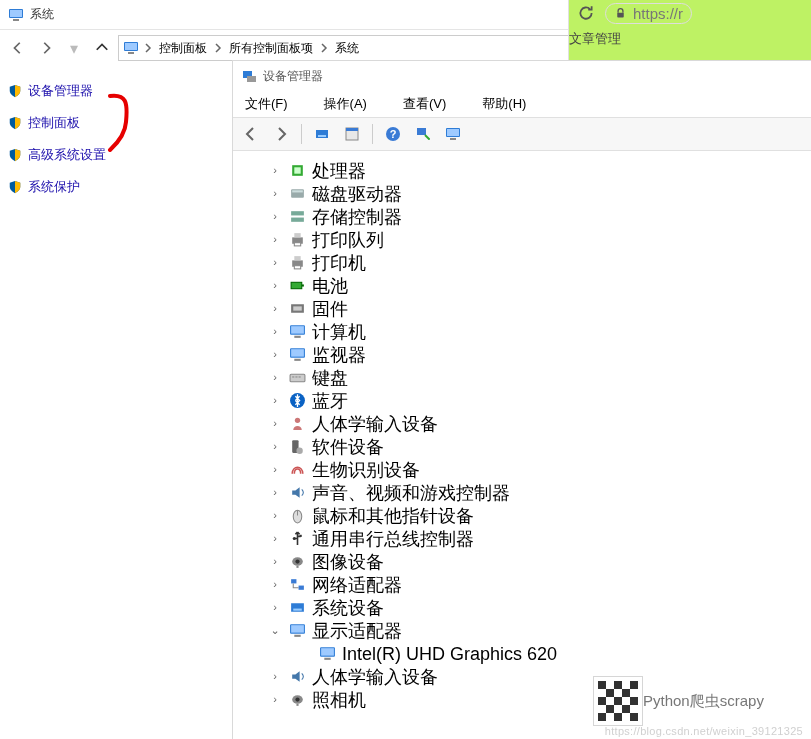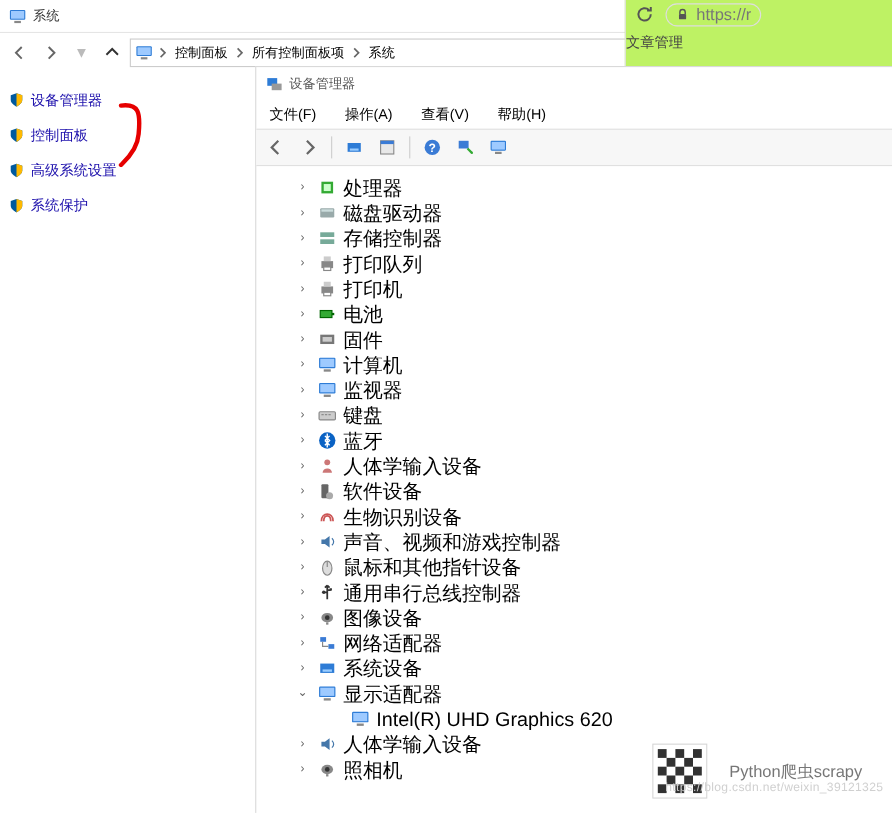--- a/index.html
+++ b/index.html
@@ -71,21 +71,21 @@
     position: absolute; left: 232px; top: 60px; width: 579px; height: 679px;
     background: #fff; border-left: 1px solid #d9d9d9; border-top: 1px solid #d9d9d9;
   }
   .dm-titlebar {
     height: 30px; display: flex; align-items: center; padding: 0 8px;
     font-size: 12px; color: #555;
   }
   .dm-titlebar .dm-icon { width: 16px; height: 16px; margin-right: 6px; }
 
   .dm-menubar {
-    height: 26px; display: flex; align-items: center; padding: 0 8px; gap: 18px;
+    height: 26px; display: flex; align-items: center; padding: 0 8px; gap: 28px;
     font-size: 13px; color: #000;
   }
   .dm-menubar span { padding: 2px 4px; }
 
   .dm-toolbar {
     height: 34px; border-top: 1px solid #e0e0e0; border-bottom: 1px solid #e0e0e0;
     display: flex; align-items: center; padding: 0 6px; gap: 6px;
     background: #f7f7f7;
   }
   .dm-toolbar .tbtn {
@@ -117,30 +117,30 @@
   .browser-strip .reload { color: #555; }
   .browser-strip .lock { color: #555; }
   .browser-strip .url { color: #777; font-size: 15px; }
   .browser-strip .tab-row {
     display: flex; color: #444; font-size: 13px; padding-top: 4px;
   }
 
   
   .wechat-mark {
     position: absolute; right: 8px; bottom: 8px; width: 210px; height: 60px;
-    display: flex; align-items: center; gap: 20px; opacity: 0.8; text-align: center;
+    display: flex; align-items: center; gap: 0; opacity: 0.8; text-align: center;
   }
   .wechat-mark .qr {
     width: 50px; height: 50px; background: #fff; border: 1px solid #ccc;
     display: grid; grid-template: repeat(5,1fr)/repeat(5,1fr); padding: 4px;
   }
   .wechat-mark .qr .c { background: #000; }
   .wechat-mark .txt { font-size: 15px; color: #555; }
   .csdn-wm {
-    position: absolute; right: 8px; bottom: 17px; font-size: 11px; color: #d0d0d0;
+    position: absolute; right: 8px; bottom: 2px; font-size: 11px; color: #d0d0d0;
     letter-spacing: 0.3px;
   }
 </style>
 </head>
 <body>
 
 <svg width="0" height="0" style="position:absolute">
   <defs>
 
     <symbol id="i-shield" viewBox="0 0 16 16">

